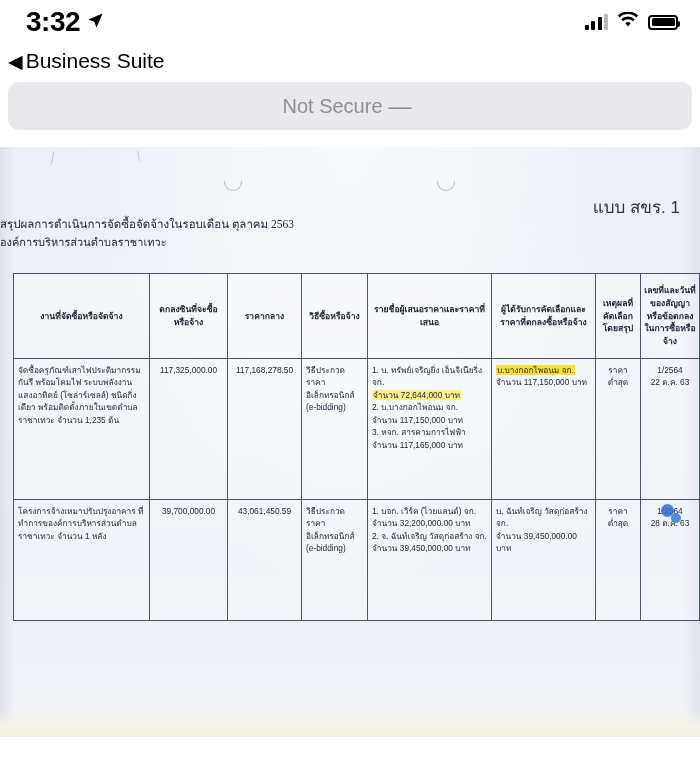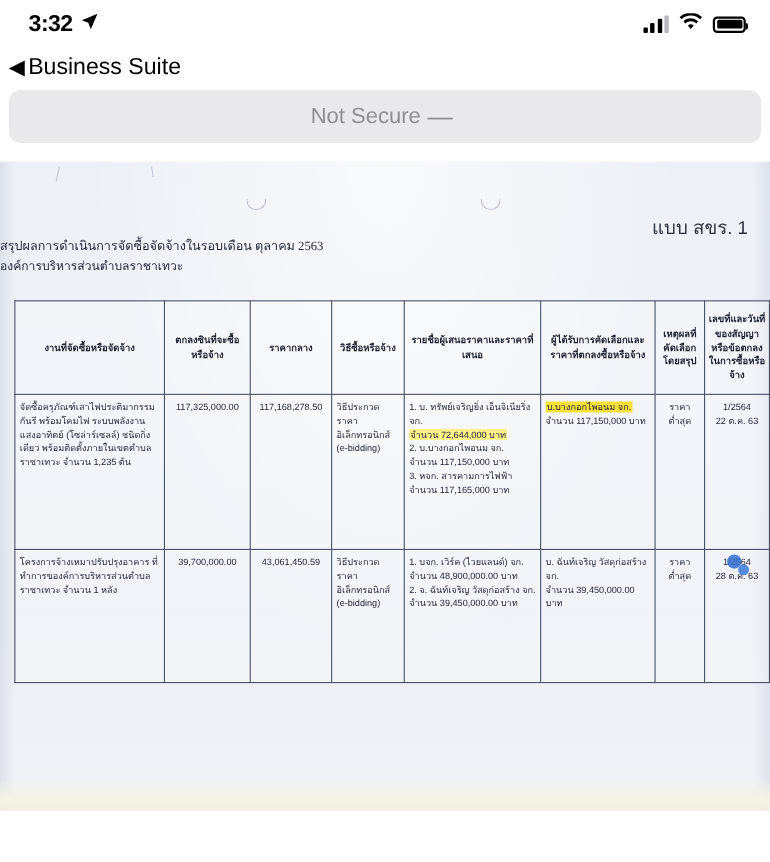--- a/index.html
+++ b/index.html
@@ -23,21 +23,21 @@
     padding: 0 22px 0 26px;
     box-sizing: border-box;
     background: #ffffff;
   }
   .status-left {
     display: flex;
     align-items: center;
     gap: 7px;
   }
   .status-time {
-    font-size: 21px;
+    font-size: 28px;
     font-weight: bold;
     color: #000;
     letter-spacing: -0.5px;
   }
   .loc-arrow {
     display: block;
   }
   .status-right {
     display: flex;
     align-items: center;
@@ -382,21 +382,21 @@
           <td>โครงการจ้างเหมาปรับปรุงอาคาร ที่ทำการของค์การบริหารส่วนตำบล ราชาเทวะ จำนวน 1 หลัง</td>
           <td class="num">39,700,000.00</td>
           <td class="num">43,061,450.59</td>
           <td>
             <div>วิธีประกวดราคา</div>
             <div>อิเล็กทรอนิกส์</div>
             <div>(e-bidding)</div>
           </td>
           <td>
             <div>1. บจก. เวิร์ค (ไวยแลนด์) จก.</div>
-            <div>จำนวน 48,900,000.00 บาท</div>
+            <div>จำนวน 32,200,000.00 บาท</div>
             <div>2. จ. ฉันท์เจริญ วัสดุก่อสร้าง จก.</div>
             <div>จำนวน 39,450,000.00 บาท</div>
           </td>
           <td>
             <div>บ. ฉันท์เจริญ วัสดุก่อสร้าง จก.</div>
             <div>จำนวน 39,450,000.00 บาท</div>
           </td>
           <td class="c-last">
             <div>ราคา</div>
             <div>ต่ำสุด</div>

